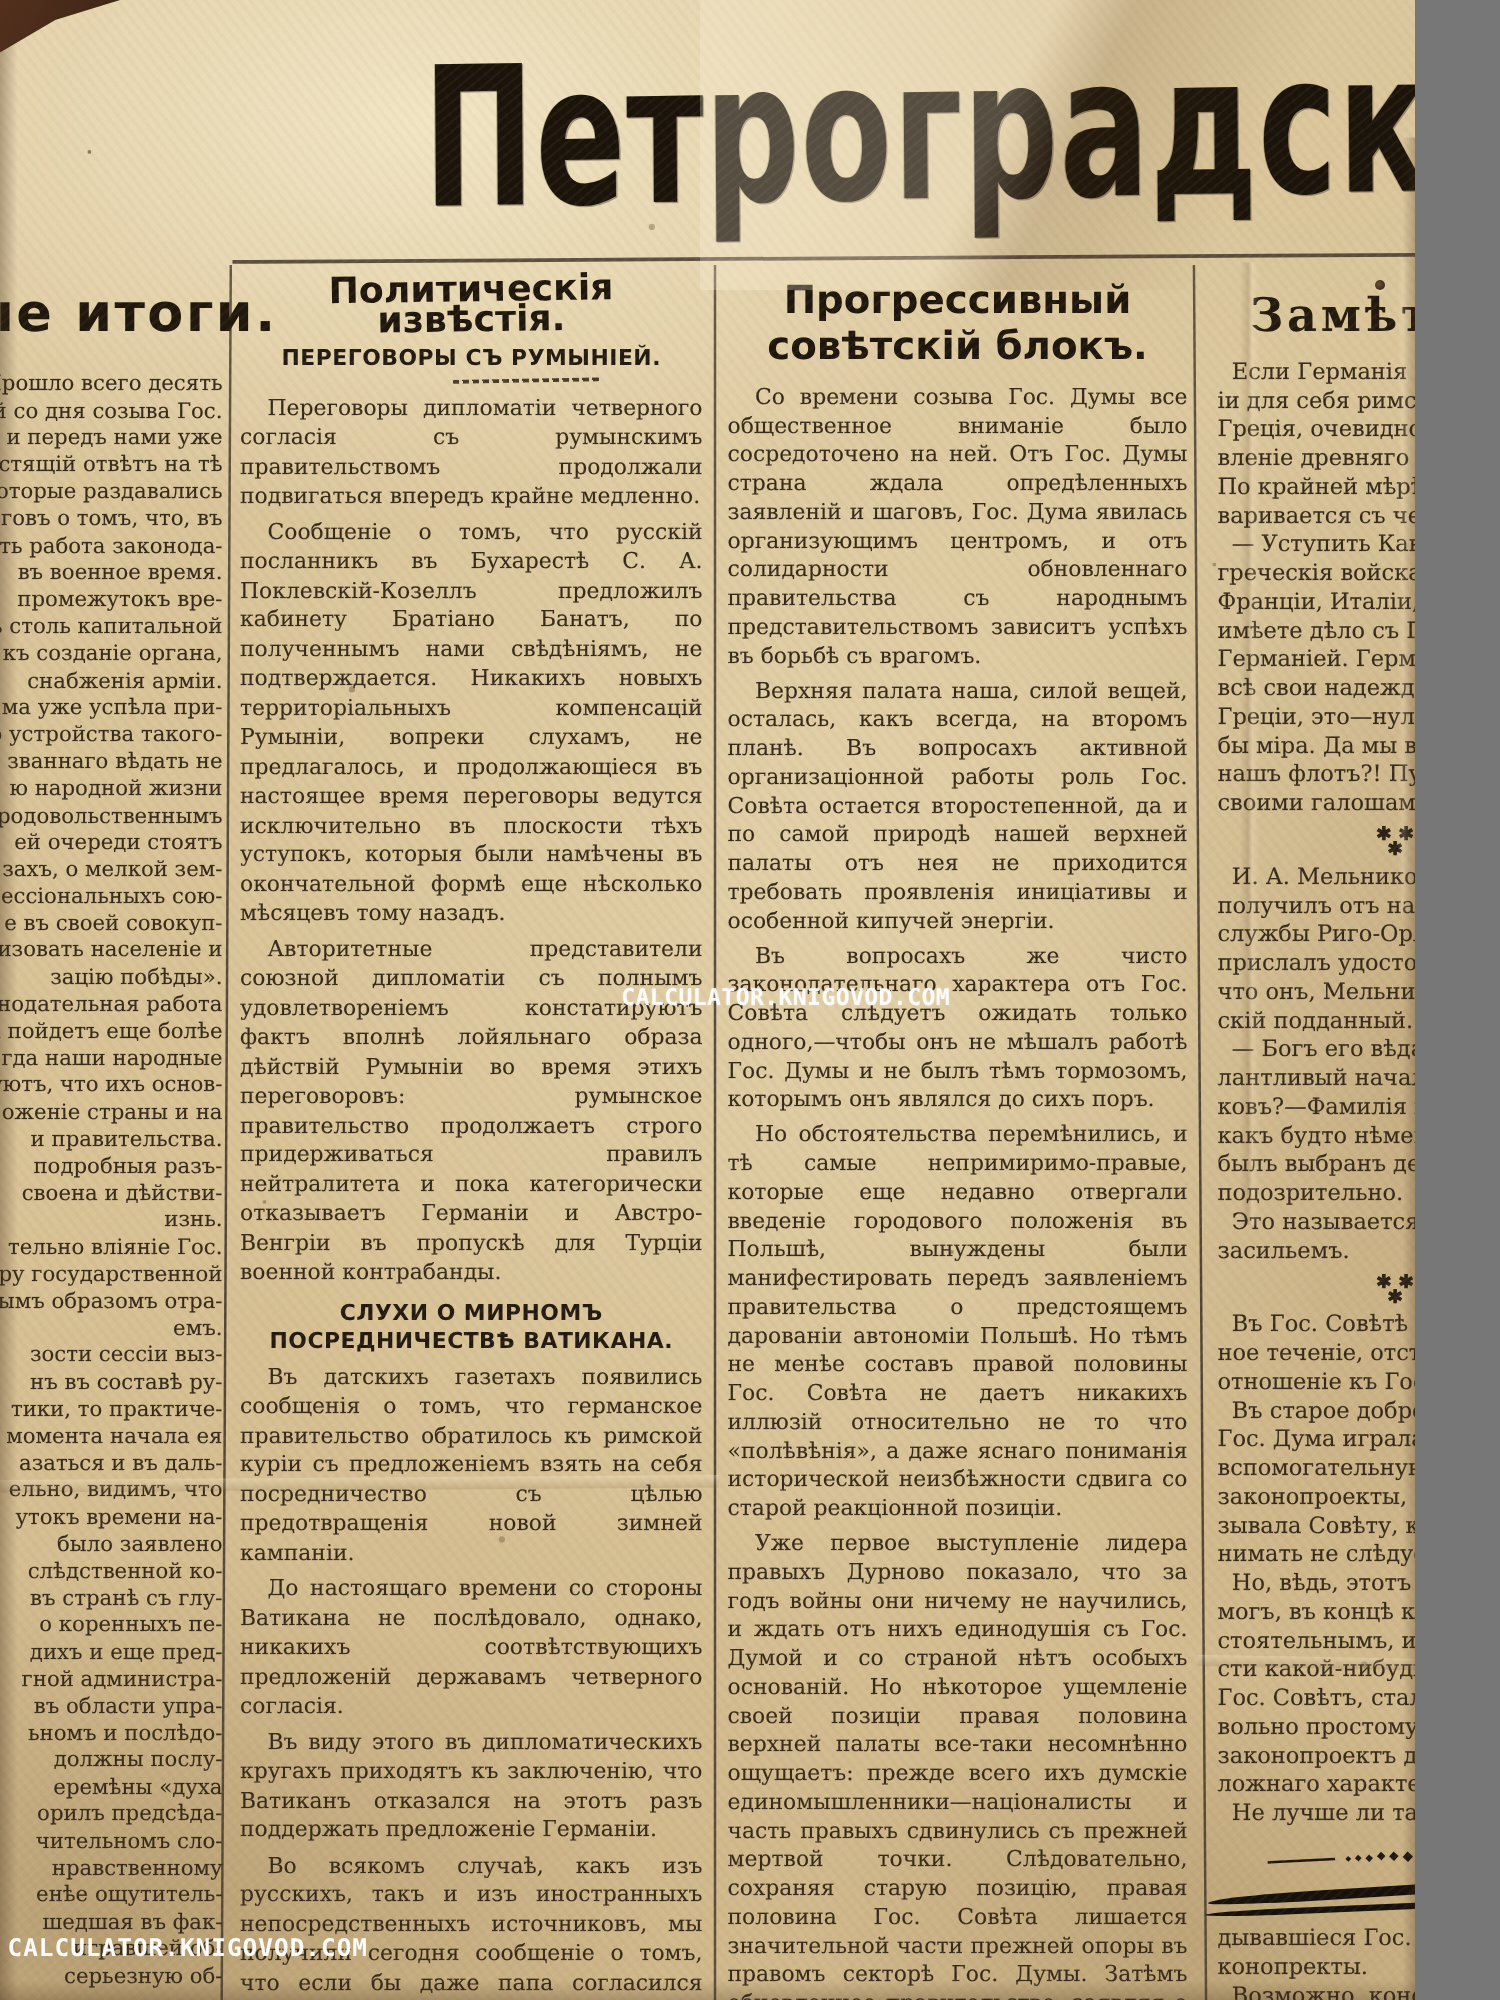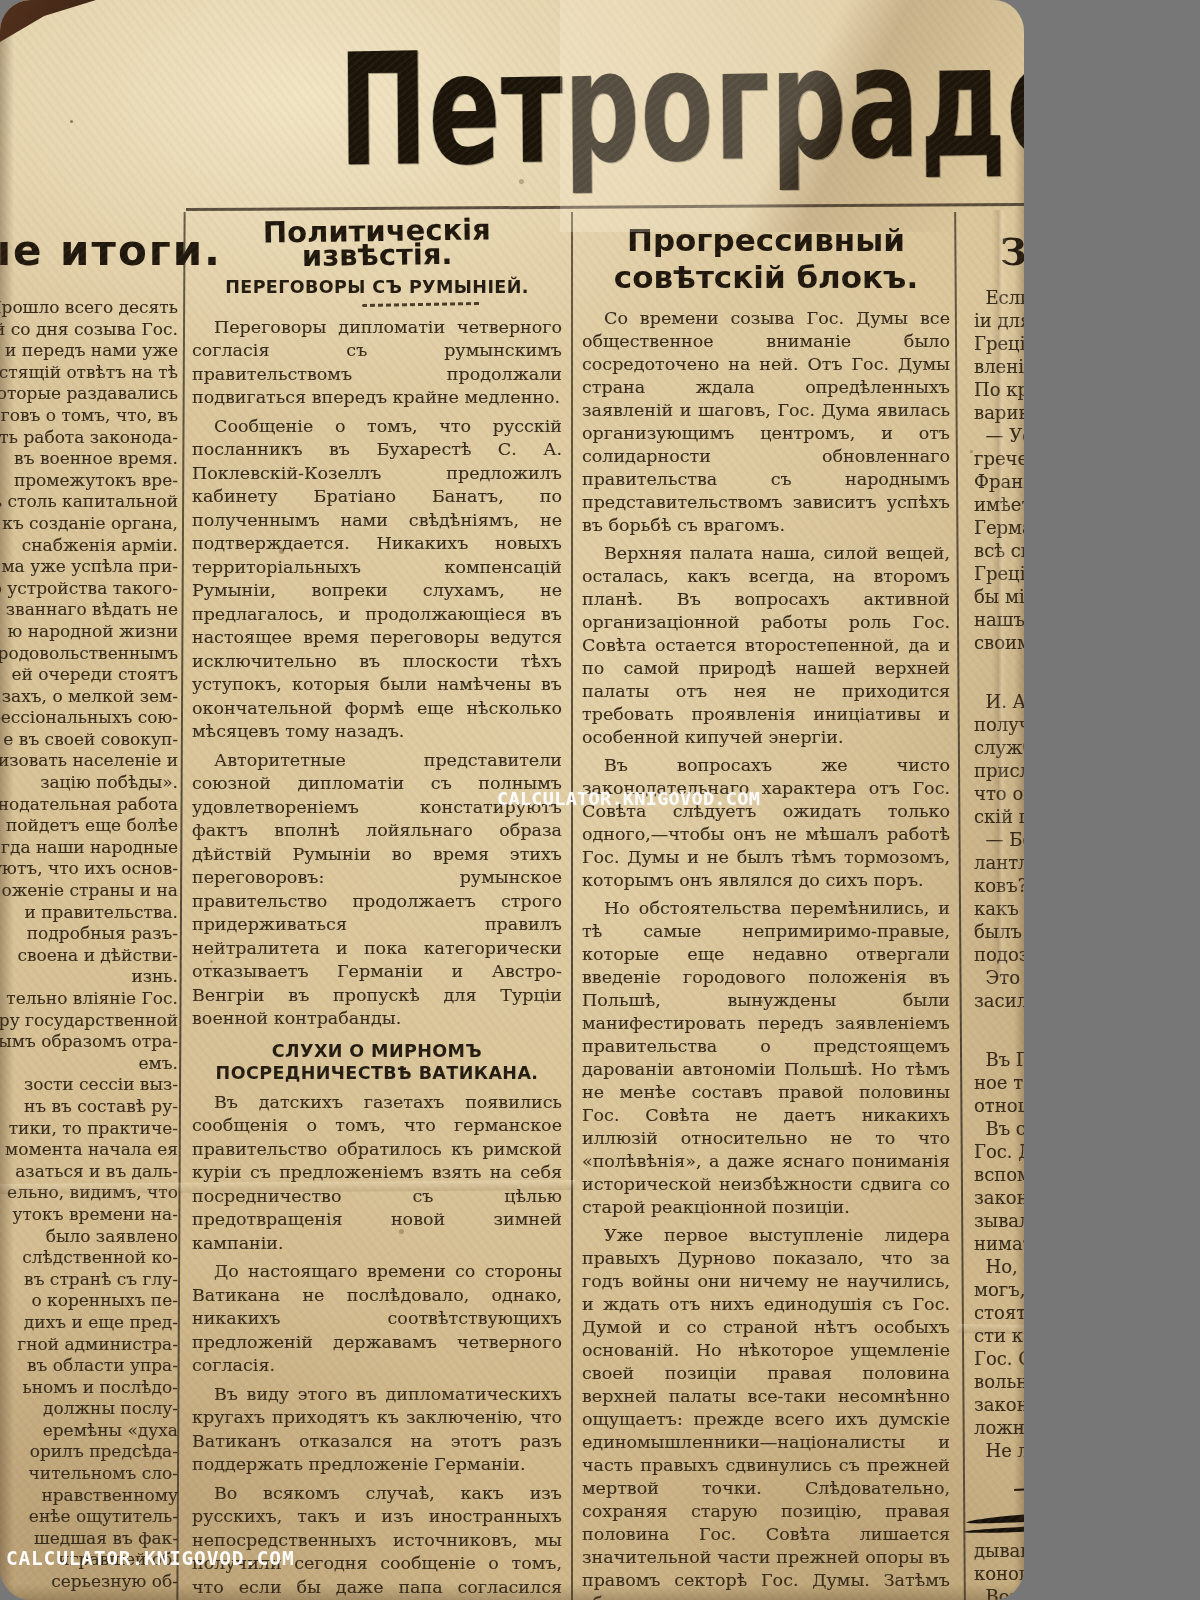--- a/index.html
+++ b/index.html
@@ -1,24 +1,24 @@
 <!DOCTYPE html>
 <html><head>
 <meta charset="utf-8">
 <style>
   html,body{margin:0;padding:0;background:#777;}
-  .page{position:relative;width:1024px;height:1600px;overflow:hidden;
+  .page{position:relative;width:1132px;height:1600px;overflow:hidden;
     font-family:"DejaVu Serif",serif;color:#35291a;
     background:
       radial-gradient(900px 520px at 30% 6%, rgba(243,231,199,.95) 0%, rgba(243,231,199,0) 62%),
       radial-gradient(760px 980px at 60% 44%, rgba(228,211,172,.8) 0%, rgba(228,211,172,0) 70%),
       radial-gradient(520px 760px at 98% 52%, rgba(140,106,62,.28), transparent 72%),
       radial-gradient(640px 430px at 8% 97%, rgba(125,95,55,.30), transparent 70%),
       radial-gradient(420px 300px at 85% 97%, rgba(120,92,52,.22), transparent 75%),
-      linear-gradient(175deg,#dcc89e 0%,#d8c296 55%,#cfb78a 100%); border-radius: 31px;}
+      linear-gradient(175deg,#dcc89e 0%,#d8c296 55%,#cfb78a 100%);}
   .grain{position:absolute;inset:0;pointer-events:none;
     background:repeating-linear-gradient(52deg, rgba(92,70,40,.03) 0 3px, transparent 3px 7px),
                repeating-linear-gradient(140deg, rgba(255,242,212,.04) 0 2px, transparent 2px 6px);}
   
   .masthead{position:absolute;left:338px;top:34px;font-family:"DejaVu Sans",sans-serif;
     font-weight:bold;font-size:152px;line-height:1;white-space:nowrap;color:#1a1309;
     letter-spacing:1px;transform:scale(.70,1.02) rotate(-.6deg);transform-origin:left top;
     text-shadow:1.5px 1px 0 rgba(26,19,9,.35), -1px 0 0 rgba(26,19,9,.25);}
   .masthead-rule{position:absolute;left:186px;top:205px;width:1014px;height:2.5px;
     background:#43362a;opacity:.85;transform:rotate(-.35deg);}

